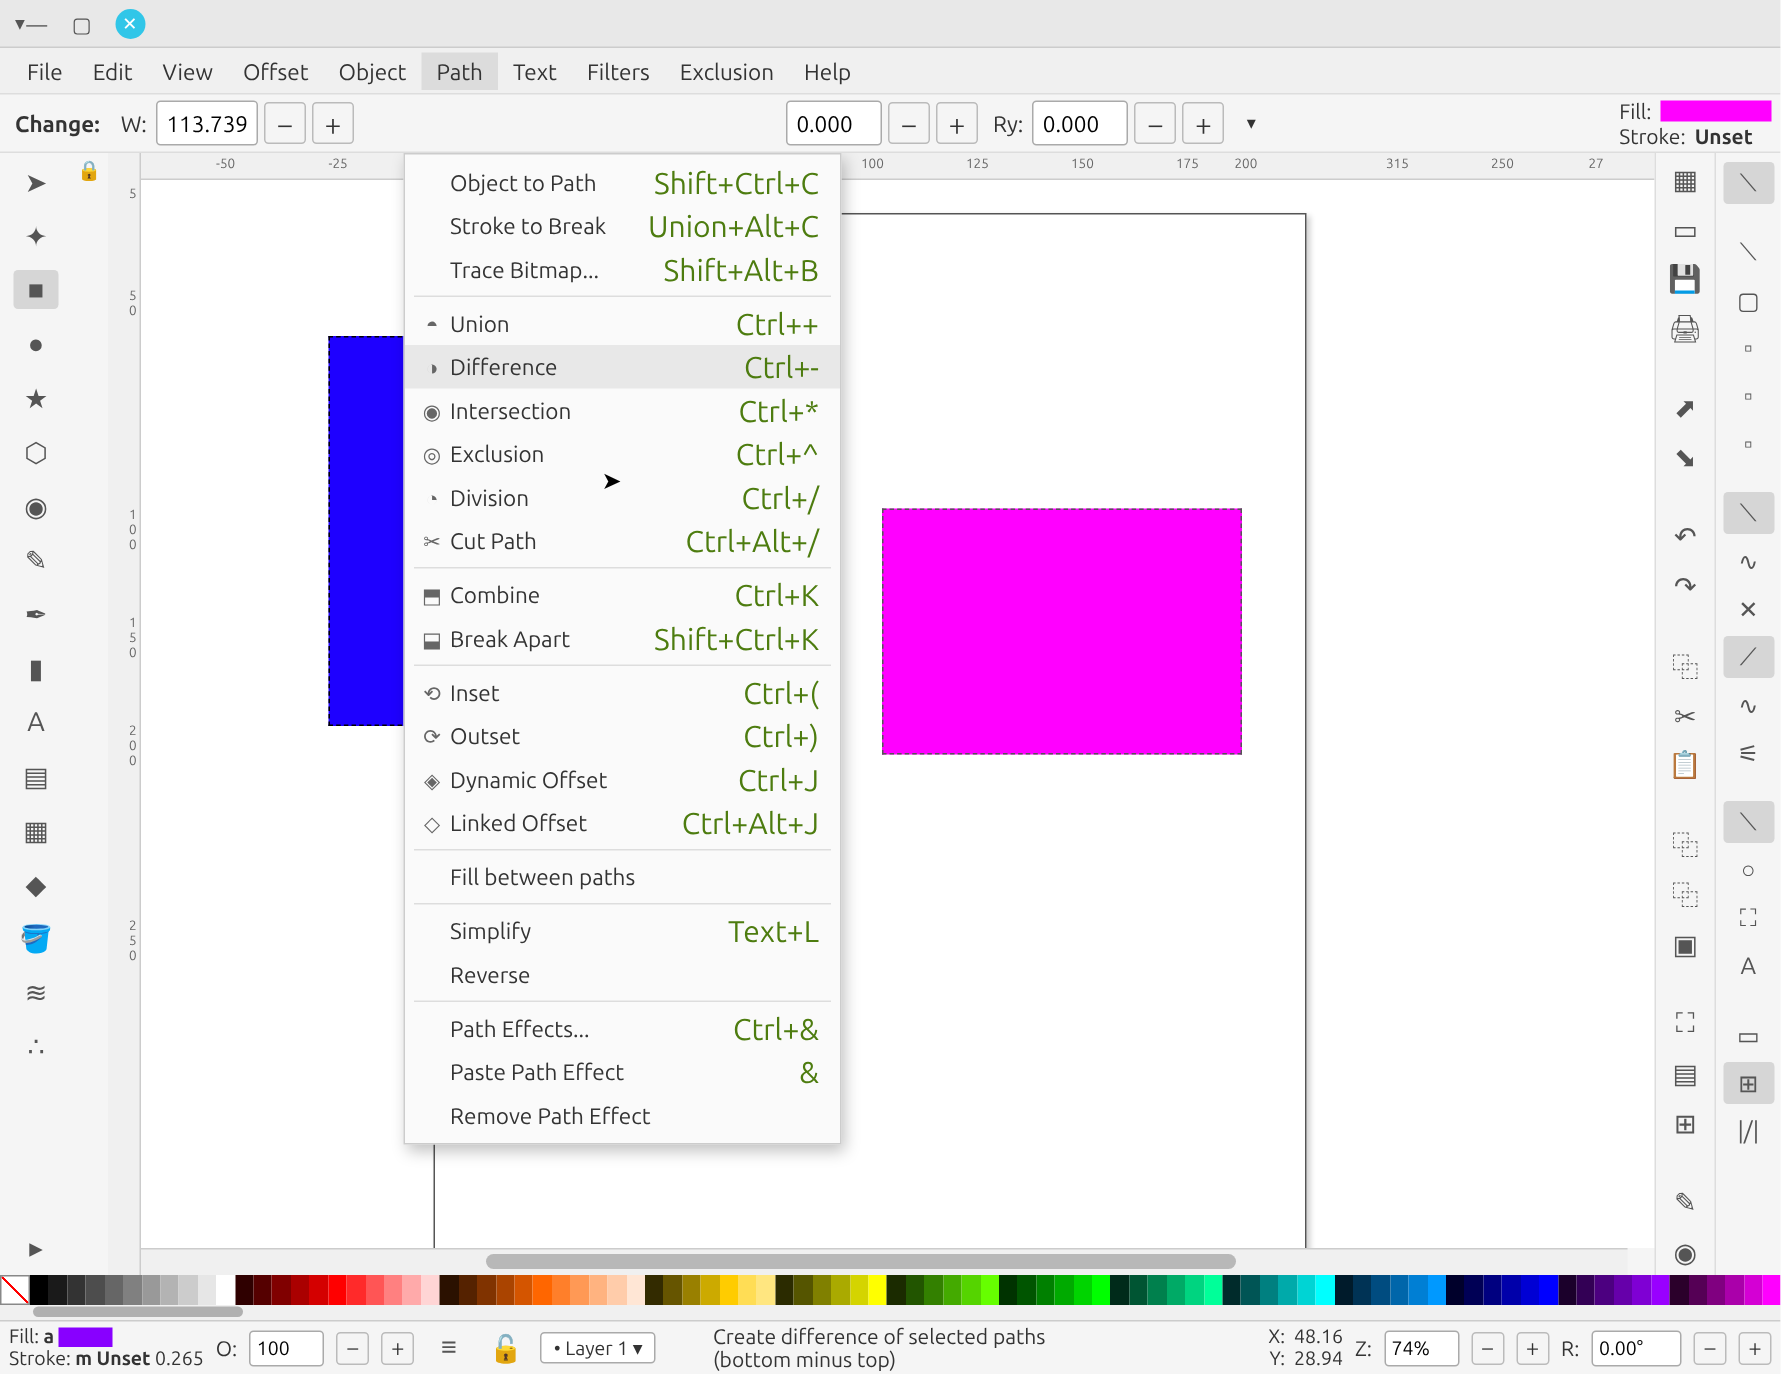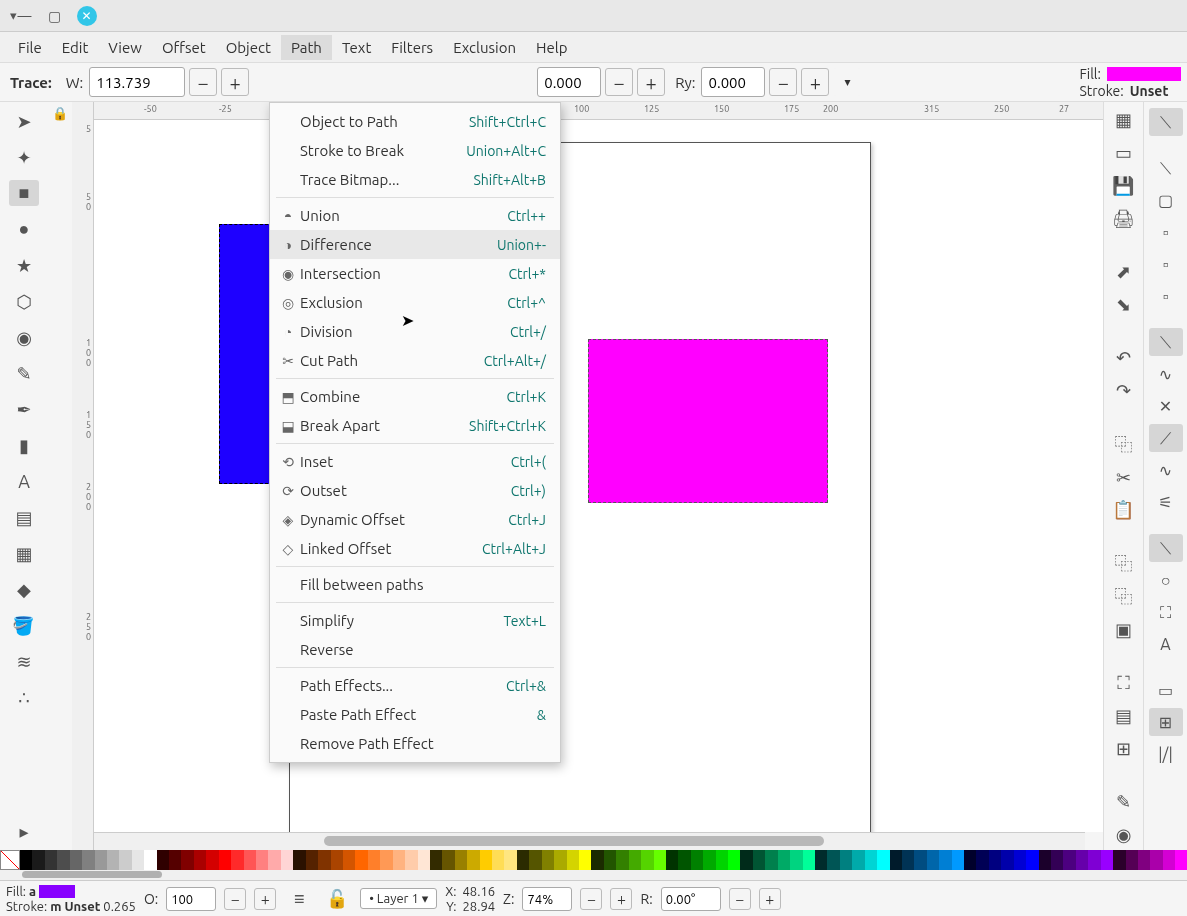--- a/index.html
+++ b/index.html
@@ -9,21 +9,21 @@
 .titlebar .title { flex: 1; text-align: center; font-size: 15px; color: #444; }
 .titlebar .winbtns { display: flex; gap: 14px; align-items: center; }
 .winbtn { width: 16px; height: 16px; display: flex; align-items: center; justify-content: center; font-size: 14px; color: #555; }
 .winbtn.close { width: 20px; height: 20px; background: #31c6e8; border-radius: 50%; color: #fff; font-size: 12px; }
 .menubar { height: 30px; background: #f0f0f0; display: flex; align-items: center; padding: 0 8px; font-size: 15px; color: #333; }
 .menubar .menuitem { padding: 4px 10px; cursor: pointer; }
 .menubar .menuitem.active { background: #dcdcdc; }
 .toolbar { height: 40px; display: flex; align-items: center; padding: 0 6px; border-top: 1px solid #ddd; border-bottom: 1px solid #ddd; gap: 4px; font-size: 15px; }
 .toolbar .lbl { font-weight: bold; padding: 0 4px; }
 .toolbar .wlbl { padding: 0 2px 0 6px; }
-.toolbar input { width: 96px; height: 30px; border: 1px solid #aaa; border-radius: 3px; padding: 0 6px; font-size: 15px; background: #fff; }
+.toolbar input { width: 68px; height: 30px; border: 1px solid #aaa; border-radius: 3px; padding: 0 6px; font-size: 15px; background: #fff; }
 .spinbtn { width: 28px; height: 28px; border: 1px solid #bbb; border-radius: 3px; display: flex; align-items: center; justify-content: center; background: #f5f5f5; font-size: 20px; font-weight: 300; }
 .toolbar .fillstroke { margin-left: auto; display: flex; flex-direction: column; font-size: 14px; gap: 1px; }
 .fsrow { display: flex; align-items: center; gap: 6px; }
 .fsrow .swatch { width: 74px; height: 14px; }
 .main { flex: 1; display: flex; overflow: hidden; position: relative; }
 .tools-left { width: 48px; background: #f5f5f5; display: flex; flex-direction: column; align-items: center; padding-top: 6px; gap: 10px; }
 .tool { width: 30px; height: 26px; display: flex; align-items: center; justify-content: center; font-size: 18px; color: #555; }
 .tool.active { background: #d6d6d6; border-radius: 3px; }
 .lockcol { width: 24px; background: #f5f5f5; padding-top: 4px; display: flex; flex-direction: column; align-items: center; }
 .lockcol .lockicon { font-size: 13px; color: #666; }
@@ -34,21 +34,21 @@
 .rulerh .htick { position: absolute; top: 2px; }
 .canvas { position: absolute; top: 18px; left: 0; right: 0; bottom: 18px; background: #fff; }
 .canvas .page { position: absolute; top: 22px; left: 195px; width: 582px; height: 760px; background: #fff; border: 1px solid #555; box-shadow: 2px 2px 4px rgba(0,0,0,0.2); }
 .canvas .blue-rect { position: absolute; top: 104px; left: 125px; width: 90px; height: 260px; background: #1e00ff; border: 1px dashed #000; }
 .canvas .magenta-rect { position: absolute; top: 219px; left: 494px; width: 240px; height: 164px; background: #ff00ff; border: 1px dashed #555; }
 .dropdown-menu { position: absolute; top: 0; left: 175px; width: 292px; background: #fafafa; border: 1px solid #ccc; box-shadow: 2px 4px 10px rgba(0,0,0,0.25); font-size: 15px; z-index: 100; padding: 4px 0; }
 .dropdown-menu .mitem { display: flex; align-items: center; padding: 4px 14px 4px 8px; height: 29px; }
 .dropdown-menu .mitem.hover { background: #e8e8e8; }
 .dropdown-menu .mitem .micon { width: 20px; font-size: 14px; color: #666; text-align: center; }
 .dropdown-menu .mitem .mlbl { flex: 1; padding-left: 2px; color: #333; }
-.dropdown-menu .mitem .mshort { color: #0f766e; font-size: 14px; text-align: right; }
+.dropdown-menu .mitem .mshort { color: #4d7c0f; font-size: 20px; text-align: right; }
 .dropdown-menu .sep { height: 1px; background: #ddd; margin: 3px 6px; }
 .hscroll { position: absolute; bottom: 0; left: 0; right: 18px; height: 18px; background: #f0f0f0; border-top: 1px solid #ccc; }
 .hscroll .thumb { position: absolute; top: 3px; left: 230px; width: 500px; height: 10px; background: #b8b8b8; border-radius: 5px; }
 .dock-right { width: 40px; background: #f5f5f5; display: flex; flex-direction: column; align-items: center; padding-top: 6px; gap: 10px; border-left: 1px solid #ddd; }
 .dock-right2 { width: 44px; background: #f5f5f5; display: flex; flex-direction: column; align-items: center; padding-top: 6px; gap: 4px; border-left: 1px solid #ddd; }
 .snapbtn { width: 34px; height: 28px; display: flex; align-items: center; justify-content: center; font-size: 16px; color: #555; border-radius: 3px; }
 .snapbtn.active { background: #d6d6d6; }
 .snapsep { height: 10px; }
 .palette { height: 20px; background: #fff; display: flex; align-items: stretch; overflow: hidden; }
 .palette .nocolor { width: 20px; background: linear-gradient(to top right, #fff 48%, red 48%, red 52%, #fff 52%); border: 1px solid #888; }
@@ -84,21 +84,21 @@
     <span class="menuitem">Offset</span>
     <span class="menuitem">Object</span>
     <span class="menuitem active">Path</span>
     <span class="menuitem">Text</span>
     <span class="menuitem">Filters</span>
     <span class="menuitem">Exclusion</span>
     <span class="menuitem">Help</span>
   </div>
 
 <div class="toolbar">
-  <span class="lbl">Trace:</span>
+  <span class="lbl">Change:</span>
   <span class="wlbl">W:</span>
   <input value="113.739" style="">
   <span class="spinbtn">−</span>
   <span class="spinbtn">+</span>
 
   <span style="width:280px"></span>
   <input style="width: 64px;" value="0.000">
   <span class="spinbtn">−</span>
   <span class="spinbtn">+</span>
   <span class="wlbl">Ry:</span>
@@ -194,21 +194,21 @@
         </div>
         <div class="sep"></div>
         <div class="mitem">
           <span class="micon">◓</span>
           <span class="mlbl">Union</span>
           <span class="mshort">Ctrl++</span>
         </div>
         <div class="mitem hover">
           <span class="micon">◑</span>
           <span class="mlbl">Difference</span>
-          <span class="mshort">Union+-</span>
+          <span class="mshort">Ctrl+-</span>
         </div>
         <div class="mitem">
           <span class="micon">◉</span>
           <span class="mlbl">Intersection</span>
           <span class="mshort">Ctrl+*</span>
         </div>
         <div class="mitem">
           <span class="micon">◎</span>
           <span class="mlbl">Exclusion</span>
           <span class="mshort">Ctrl+^</span>
@@ -462,20 +462,24 @@
       <span>0.265</span>
     </div>
   </div>
   <span>O:</span>
   <input value="100" style="">
   <span class="spinbtn" style="width:22px;height:22px;font-size:16px">−</span>
   <span class="spinbtn" style="width:22px;height:22px;font-size:16px">+</span>
   <span class="tool">≡</span>
   <span class="tool">🔓</span>
   <span class="layerbtn">• <span>Layer 1</span> ▾</span>
+  <div style="flex:1;padding-left:30px">
+    <div class="hint">Create difference of selected paths</div>
+    <div class="hint">(bottom minus top)</div>
+  </div>
   <div class="coords">
     <div><span>X:</span>&nbsp;&nbsp;<span>48.16</span></div>
     <div><span>Y:</span>&nbsp;&nbsp;<span>28.94</span></div>
   </div>
   <span>Z:</span>
   <input value="74%" style="">
   <span class="spinbtn" style="width:22px;height:22px;font-size:16px">−</span>
   <span class="spinbtn" style="width:22px;height:22px;font-size:16px">+</span>
   <span>R:</span>
   <input style="width: 60px;" value="0.00°">

